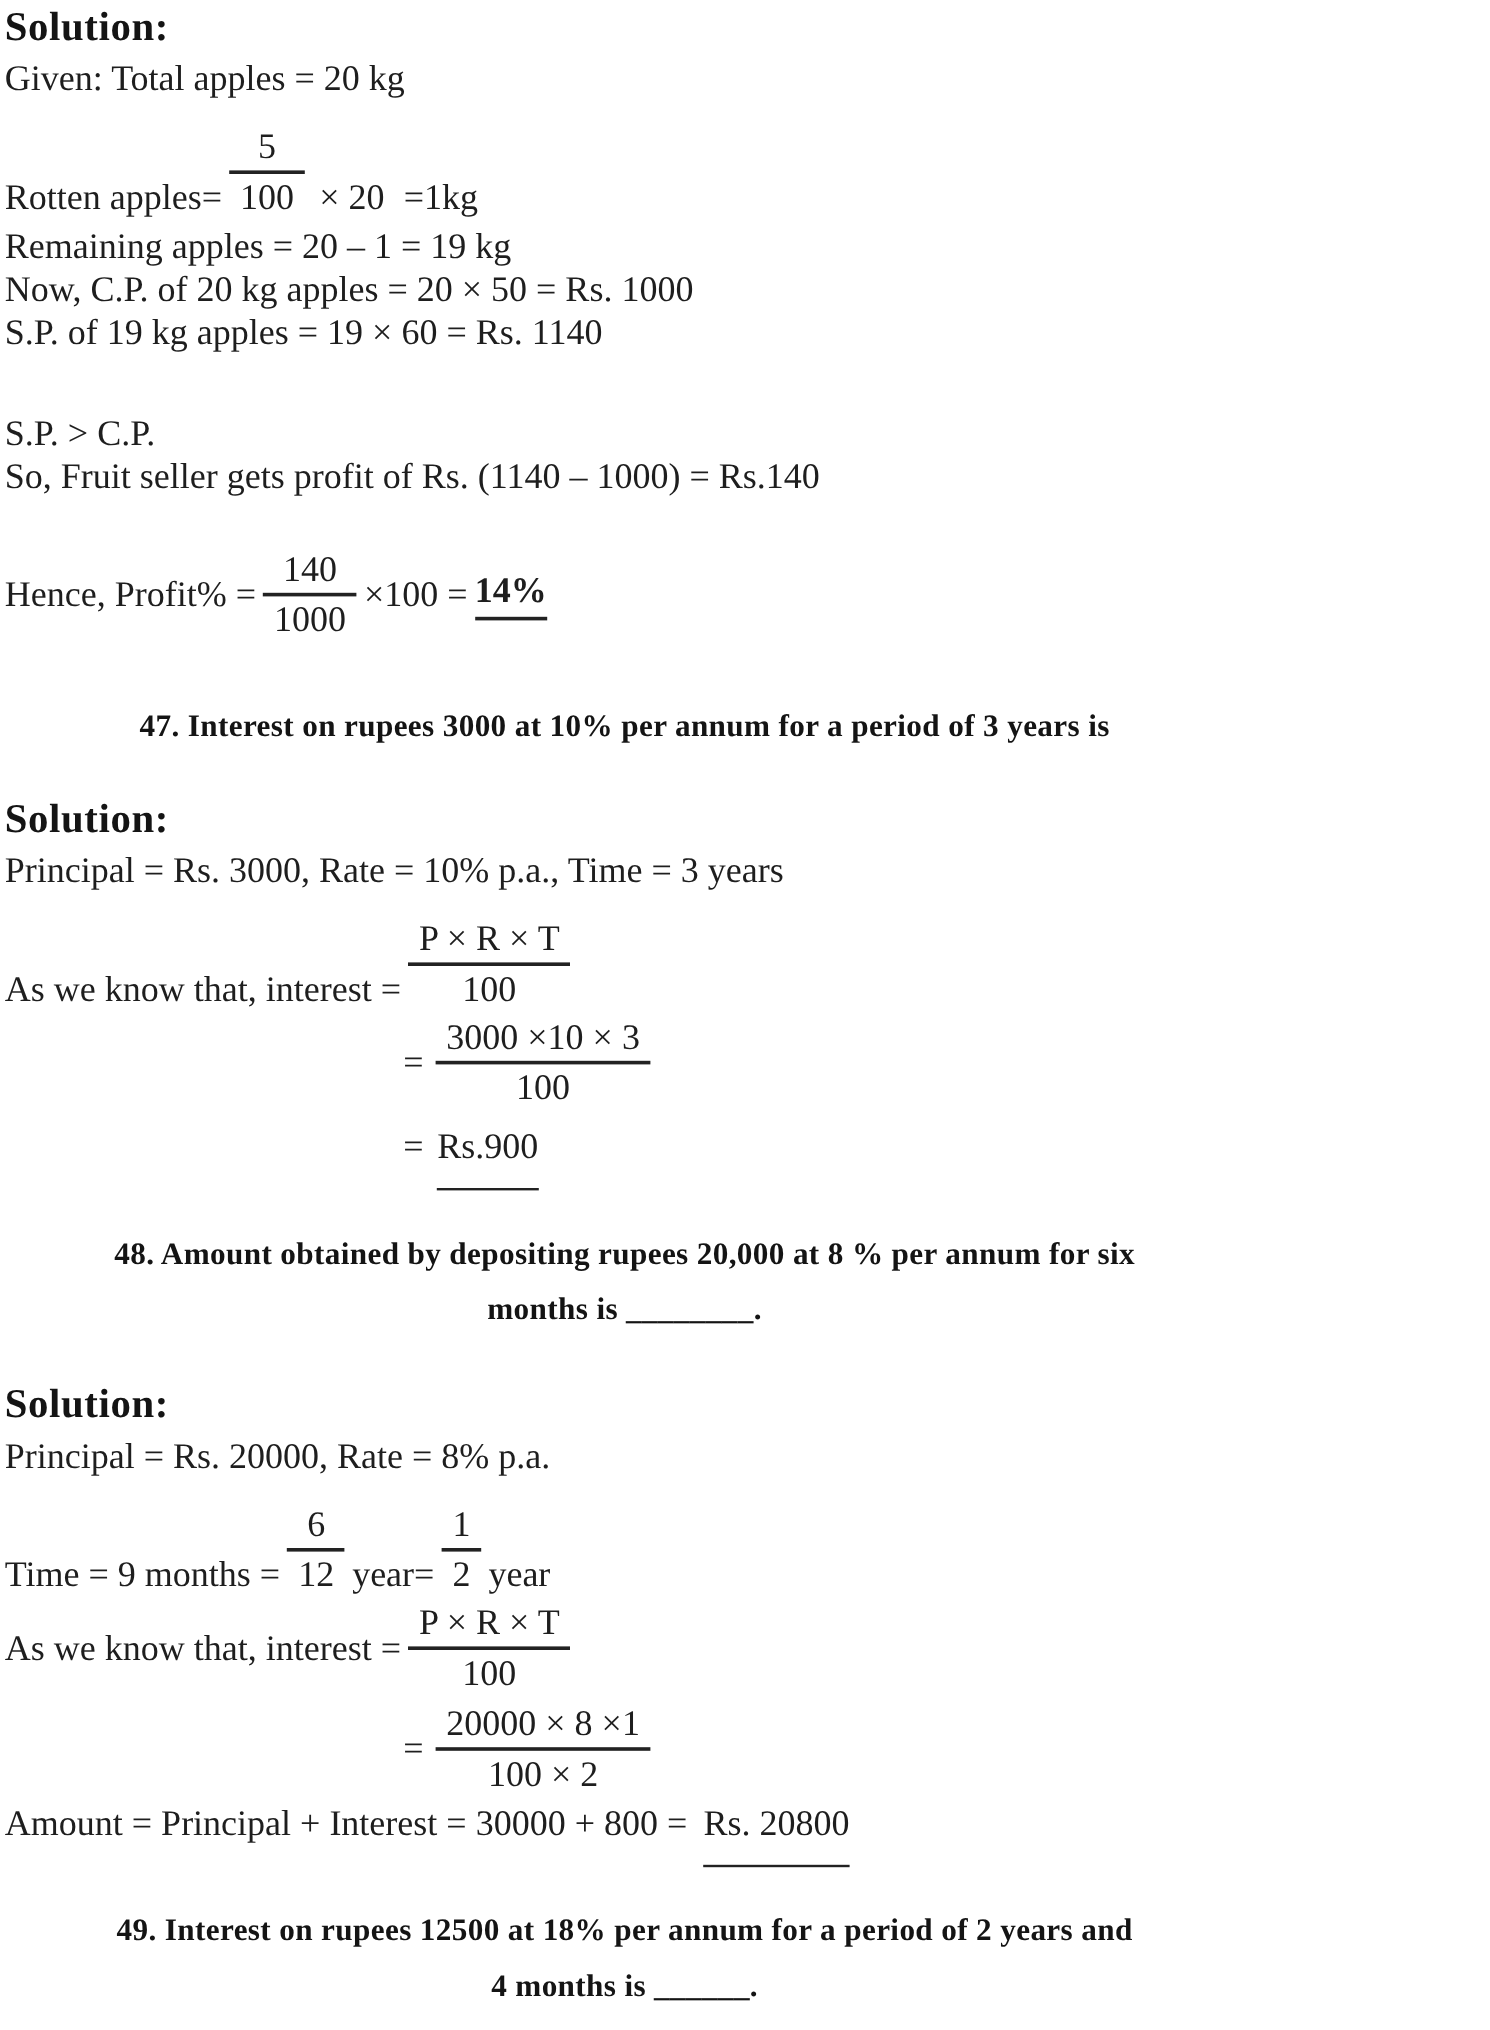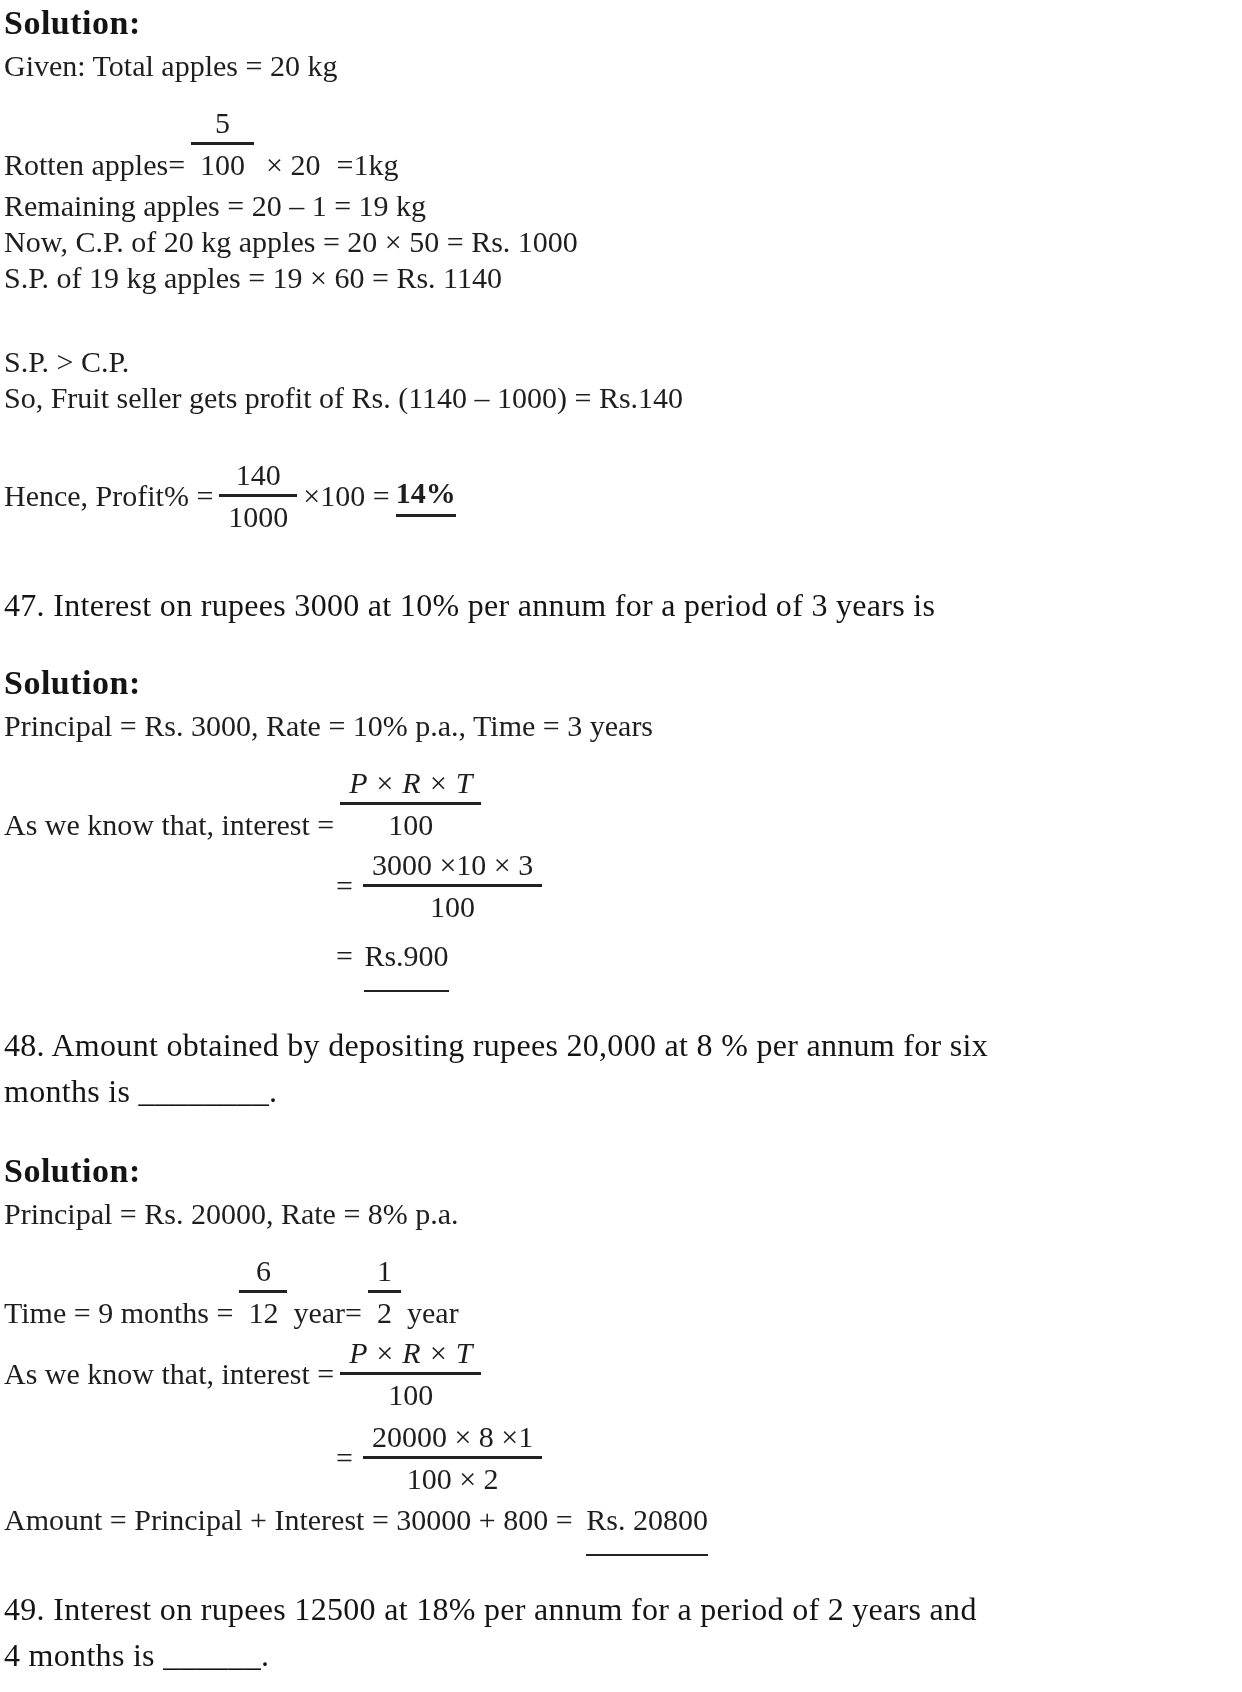--- a/index.html
+++ b/index.html
@@ -16,24 +16,24 @@
   }
   .heading {
     font-size:34px; font-weight:bold; color:#141414;
     line-height:38px; margin:0; letter-spacing:0.5px;
   }
   .line { line-height:36px; white-space:nowrap; }
   .frow { display:flex; align-items:center; white-space:nowrap; }
   .frac { display:inline-flex; flex-direction:column; text-align:center; margin:0 6px; }
   .frac .num { display:block; padding:0 9px 2px; line-height:34px; }
   .frac .den { display:block; border-top:3px solid #222; padding:3px 9px 0; line-height:34px; }
-  .mi { font-style:italic; }
+  .mi { }
   .q {
-    font-weight:normal; font-size:32px; color:#141414;
-    line-height:46px; white-space:nowrap; letter-spacing:0.3px;
+    font-weight:bold; font-size:26px; color:#141414;
+    line-height:46px; white-space:nowrap; letter-spacing:0.3px;text-align:center;
   }
   .eqrow { margin-left:332px; }
   .eq { margin-right:4px; }
   .uline  { border-bottom:2px solid #222; padding-bottom:18px; }
   .uline3 { border-bottom:3px solid #222; padding-bottom:4px;font-weight:bold; }
   .gap-s { margin-left:6px; }
   .gap-l { margin-left:16px; }
   .mt4  { margin-top:22px;align-items:flex-end; }
   .mt6  { margin-top:6px; }
   .mt8  { margin-top:8px; }

